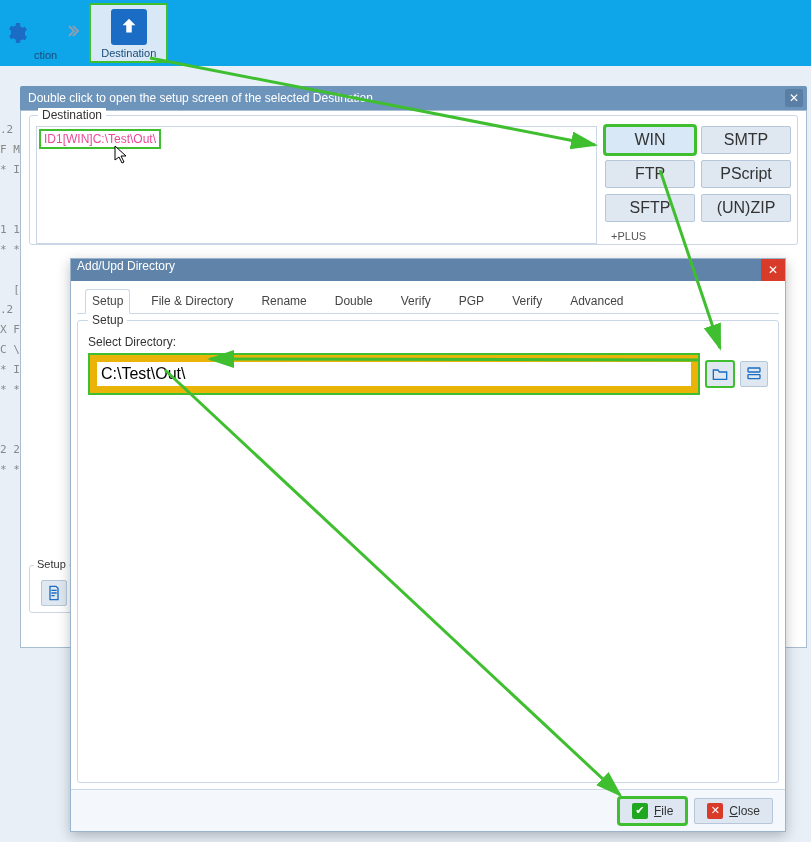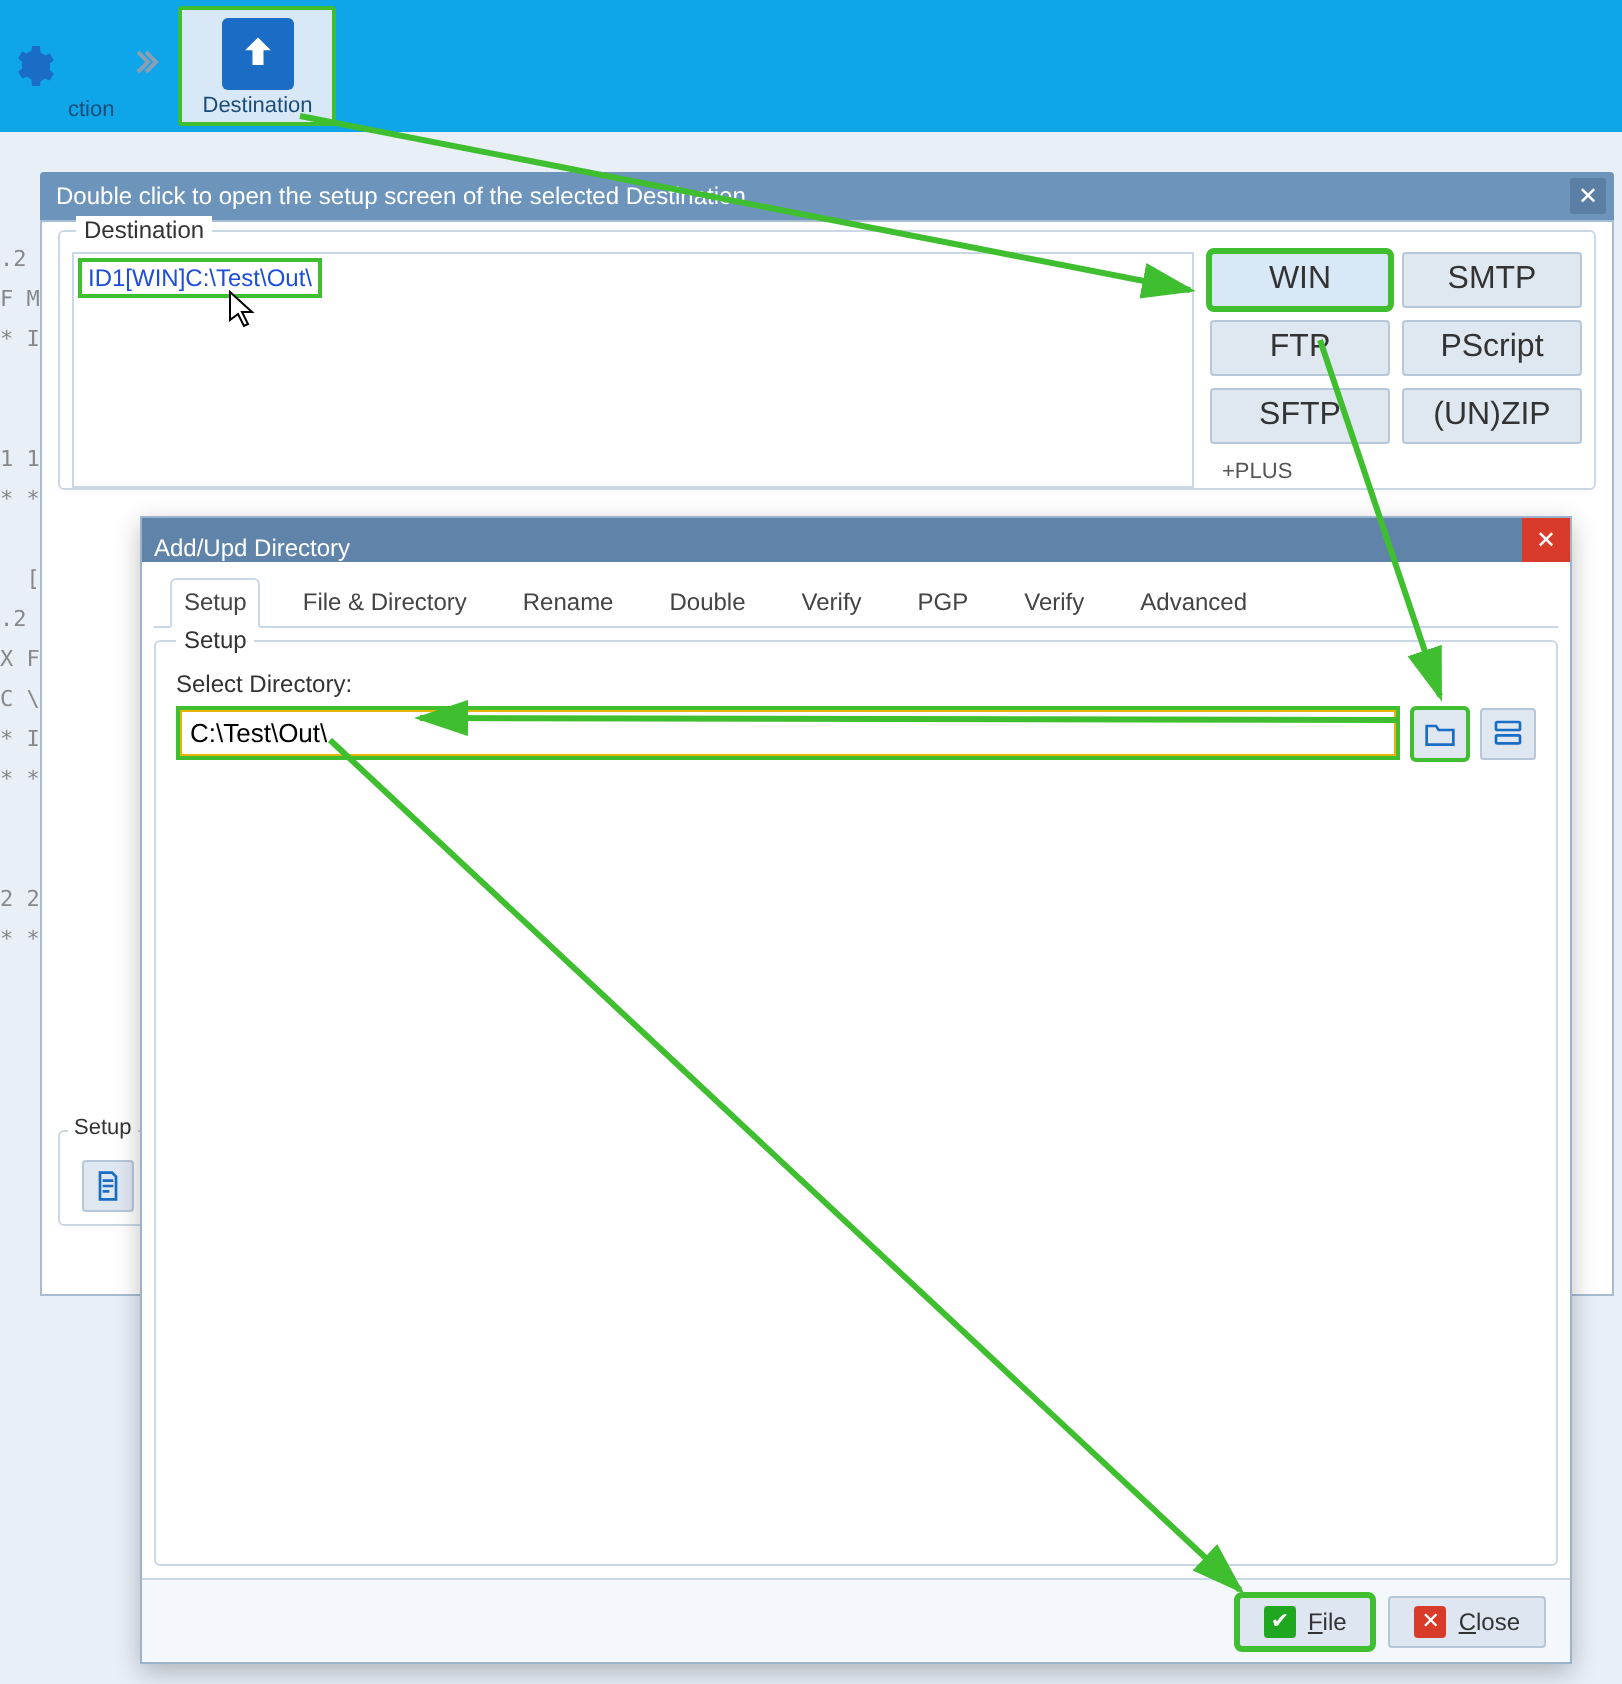--- a/index.html
+++ b/index.html
@@ -107,21 +107,21 @@
       flex: 1;
       padding: 2px;
       height: 118px;
       overflow:auto;
     }
     .dest-item {
       border: 2px solid #3fbf2f;
       padding: 1px 3px;
       display:inline-block;
       font-size: 12px;
-      color: #1d4ed8;
+      color: #ec4899;
       text-align: center;
     }
     .dest-btncol {
       display:grid;
       grid-template-columns: 90px 90px;
       gap: 6px;
       align-content:start;
     }
     .dest-btn {
       background: #dfe7f1;
@@ -190,21 +190,21 @@
       background: #fff;
       border: 1px solid #9bb4ce;
       box-shadow: 0 4px 12px rgba(0,0,0,.25);
       display:flex;
       flex-direction:column;
     }
     .dialog-titlebar {
       height: 22px;
       background: #6083a9;
       color:#fff;
-      display:flex; align-items:flex-end; justify-content:space-between;
+      display:flex; align-items:flex-start; justify-content:space-between;
       padding-left: 6px;
       font-size: 12px;
     }
     .dialog-close {
       width: 24px; height: 22px;
       background: #d83b2a;
       display:flex; align-items:center; justify-content:center;
       color:#fff;
       cursor:pointer;
       font-size:12px;
@@ -247,23 +247,23 @@
     .dir-row {
       display:flex; gap:6px; align-items:center;
     }
     .dir-input-wrap {
       border: 2px solid #3fbf2f;
       flex:1;
       display:flex;
     }
     .dir-input {
       width: 100%;
-      border: 1px solid #eab308;
+      border: 7px solid #eab308;
       padding: 3px 4px;
-      font-size:13px;
+      font-size:16px;
       outline:none;
     }
     .dir-btn {
       width: 28px; height: 26px;
       background: #dfe7f1;
       border: 1px solid #b7c7da;
       border-radius:2px;
       display:flex; align-items:center; justify-content:center;
       cursor:pointer;
     }

